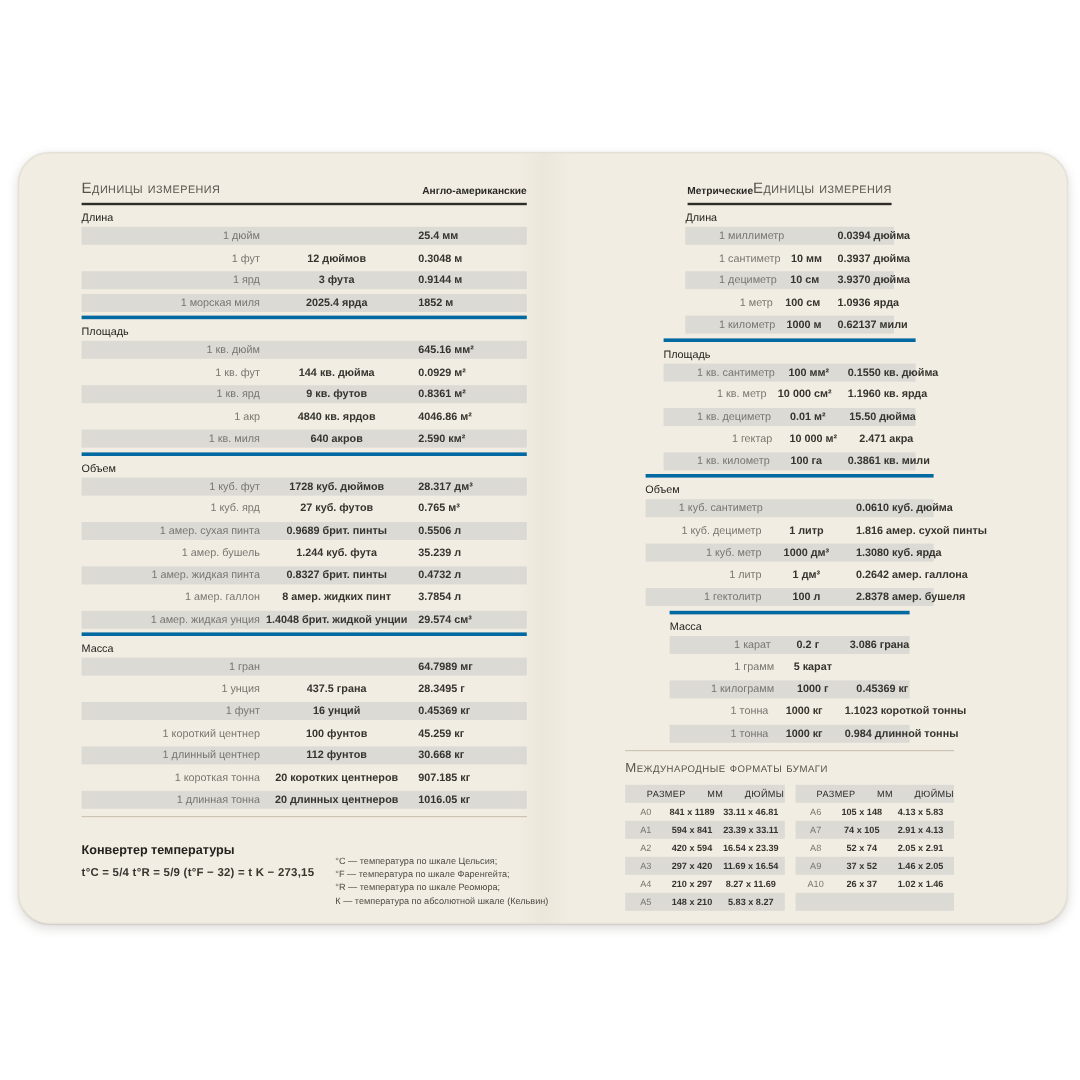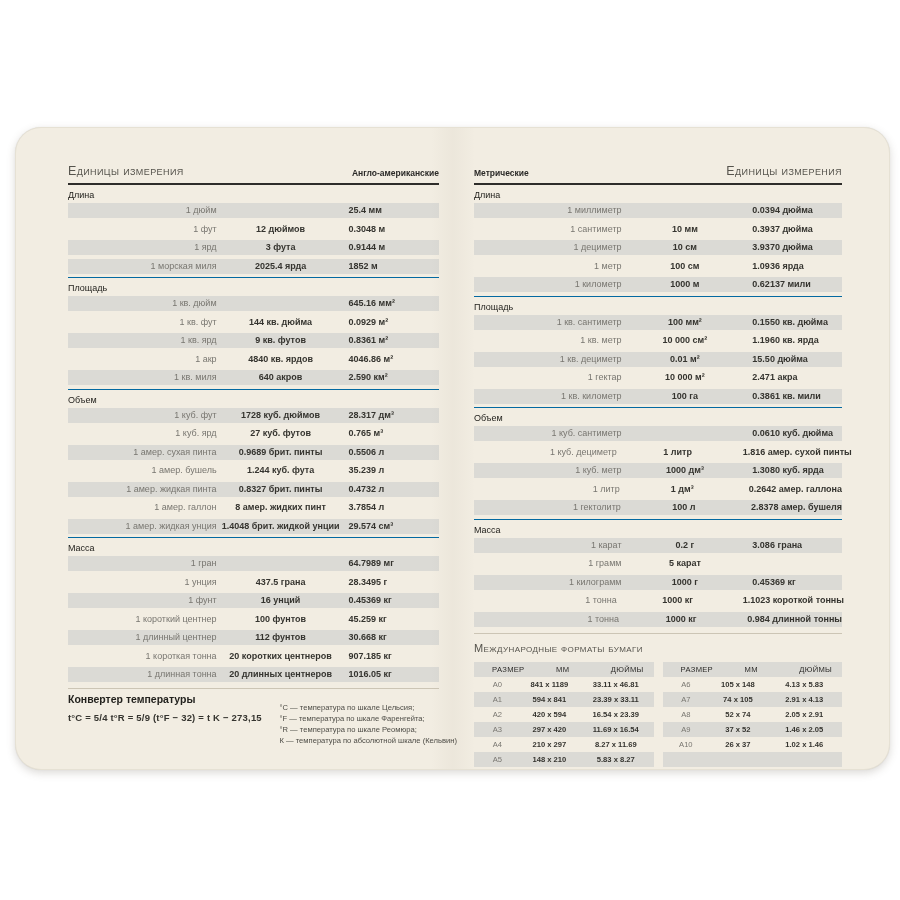--- a/index.html
+++ b/index.html
@@ -3,37 +3,37 @@
 <meta charset="utf-8">
 <style>
   html,body{margin:0;padding:0;background:#ffffff;width:900px;height:900px;
     font-family:"Liberation Sans",sans-serif;-webkit-font-smoothing:antialiased;}
   .canvas{position:relative;width:900px;height:900px;background:#ffffff;overflow:hidden;}
   .book{position:absolute;left:15px;top:127px;width:873px;height:641px;background:#f2ede2;
     border-radius:26px;border:1px solid #e6e1d4;
     box-shadow:0 3px 9px rgba(95,88,74,.22),0 0 1px rgba(0,0,0,.10);}
   .book::after{content:"";position:absolute;top:0;bottom:0;left:50%;width:44px;transform:translateX(-50%);
     background:linear-gradient(90deg,rgba(0,0,0,0) 0%,rgba(120,110,90,.05) 50%,rgba(0,0,0,0) 100%);pointer-events:none;}
-  .page{position:absolute;top:36px;display:flex;flex-direction:column;}
+  .page{position:absolute;top:22px;display:flex;flex-direction:column;}
   .page-l{left:52px;width:371px;}
-  .page-r{left:458px;width:368px;}
+  .page-r{left:458px;width:368px;align-items:center;}
   .phead{display:flex;justify-content:space-between;align-items:flex-end;padding-bottom:5px;
     border-bottom:2px solid #2e2d2a;}
   .ptitle{font-variant:small-caps;font-size:12.5px;letter-spacing:.4px;color:#55534c;}
   .plabel{font-size:8.5px;font-weight:bold;color:#2a2927;}
   .sec{padding-top:1px;}
-  .sec + .sec{border-top:1px solid #0369a1;}
+  .sec + .sec{border-top:3px solid #0369a1;}
   .sec-h{margin:4px 0 3px 0;font-size:9px;font-weight:normal;color:#24231f;}
   .rows{display:flex;flex-direction:column;}
   .row{display:flex;align-items:center;height:15px;margin-bottom:3.5px;font-size:9px;line-height:15px;}
   .row.shade{background:#dbdad5;}
   .c1{width:36%;text-align:right;color:#787670;padding-right:2px;white-space:nowrap;padding-left:28px;}
   .c2{width:37%;text-align:center;font-weight:bold;color:#35342f;white-space:nowrap;}
   .c3{width:27%;text-align:left;font-weight:bold;color:#35342f;padding-left:6px;white-space:nowrap;}
-  .temp{border-top:1px solid #ccc5b5;margin-top:2px;padding-top:4px;display:flex;}
+  .temp{border-top:1px solid #ccc5b5;margin-top:2px;padding-top:22px;display:flex;}
   .temp-left{width:57%;}
   .temp-h{font-size:10.5px;font-weight:bold;color:#23221e;margin:0 0 7px 0;}
   .temp-f{font-size:9.5px;font-weight:bold;color:#35342f;letter-spacing:.2px;}
   .temp-legend{width:43%;padding-top:9px;}
   .legend-line{font-size:7.6px;color:#4c4b45;line-height:11px;white-space:nowrap;}
   .paper{border-top:1px solid #ccc5b5;margin-top:3px;padding-top:8px;}
   .paper-h{font-variant:small-caps;font-size:11px;letter-spacing:.4px;color:#55534c;margin:0 0 8px 0;font-weight:normal;}
   .ptables{display:flex;gap:9px;}
   .ptable{flex:1;display:flex;flex-direction:column;}
   .prow{display:flex;align-items:center;height:15px;font-size:7.6px;line-height:15px;}

